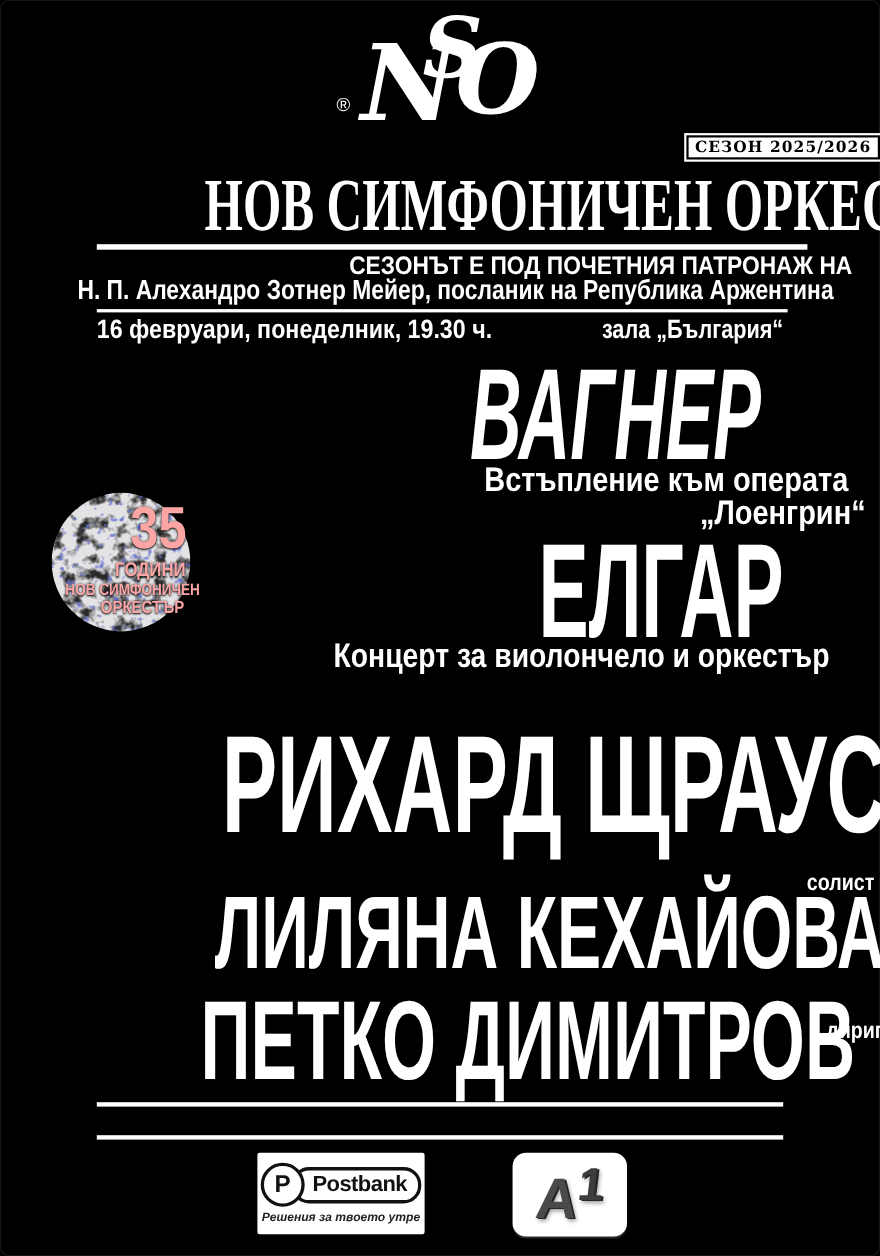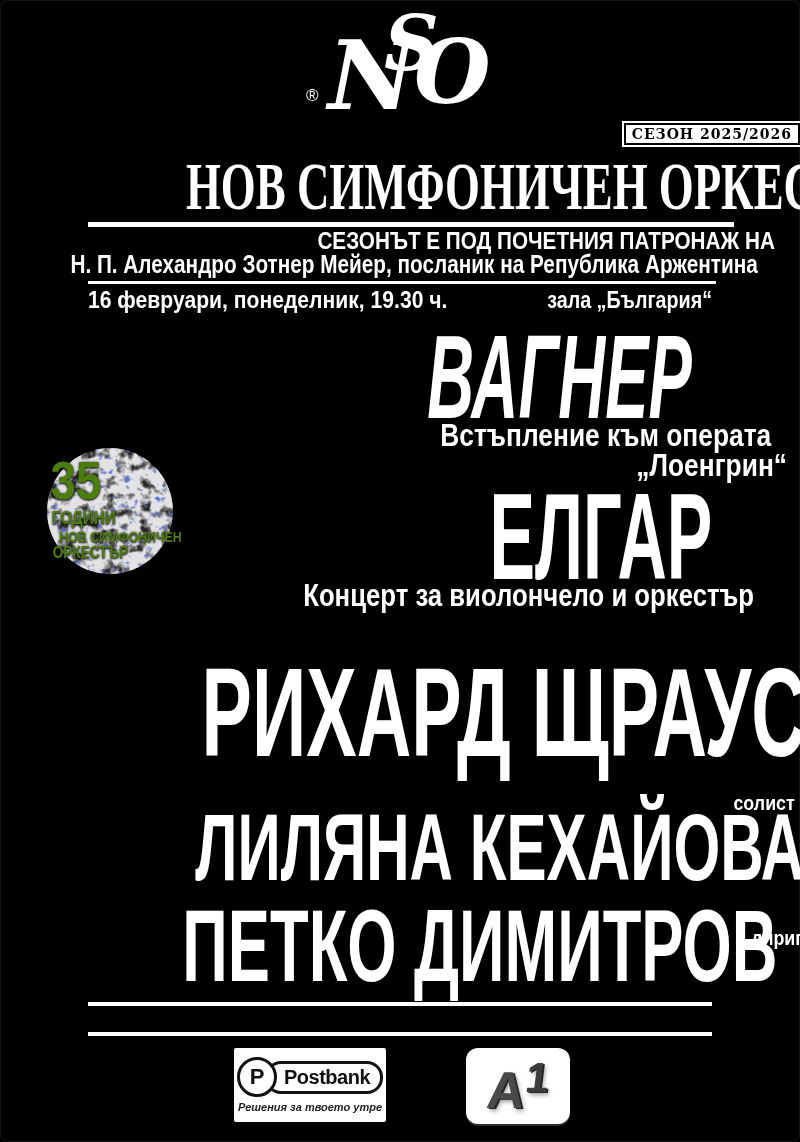--- a/index.html
+++ b/index.html
@@ -54,21 +54,21 @@
   
   .rule3{top:1002px;left:88px;width:624px;height:4px;}
   .tickets{top:1007px;}
   .tickets .cond{font-weight:bold;font-size:22px;transform:scaleX(0.85);}
   .tickets .phone-icon{display:inline-block;margin:0 6px;font-size:24px;line-height:0.9;vertical-align:-2px;}
   .rule4{top:1032px;left:88px;width:624px;height:4px;}
 
   
   .badge{position:absolute;left:46px;top:447px;width:128px;height:128px;}
   .badge svg{position:absolute;left:0;top:0;}
-  .badge-text{position:absolute;left:0;width:100%;text-align:left;color:#4d7c0f;font-weight:bold;text-shadow:0 1px 2px rgba(0,0,0,0.9),0 0 3px rgba(0,0,0,0.6);}
+  .badge-text{position:absolute;left:0;width:100%;text-align:right;color:#fca5a5;font-weight:bold;text-shadow:0 1px 2px rgba(0,0,0,0.9),0 0 3px rgba(0,0,0,0.6);}
   .badge-35{top:6px;} .badge-35 .cond{font-size:54px;transform:scaleX(0.85);}
   .badge-l1{top:62px;} .badge-l1 .cond{font-size:18px;transform:scaleX(0.85);}
   .badge-l2{top:81px;} .badge-l2 .cond{font-size:15px;transform:scaleX(0.82);}
   .badge-l3{top:97px;} .badge-l3 .cond{font-size:16px;transform:scaleX(0.85);}
 
   
   .postbank{position:absolute;left:234px;top:1048px;width:152px;height:74px;background:#fff;border-radius:2px;color:#111;}
   .pb-row{display:flex;align-items:center;justify-content:center;margin-top:9px;}
   .pb-circle{width:34px;height:34px;border:3px solid #111;border-radius:50%;background:#fff;display:flex;align-items:center;justify-content:center;font-weight:900;font-size:22px;z-index:2;margin-right:-12px;}
   .pb-pill{border:3px solid #111;border-radius:16px;padding:2px 10px 2px 16px;font-weight:bold;font-size:20px;letter-spacing:-0.5px;background:#fff;}

